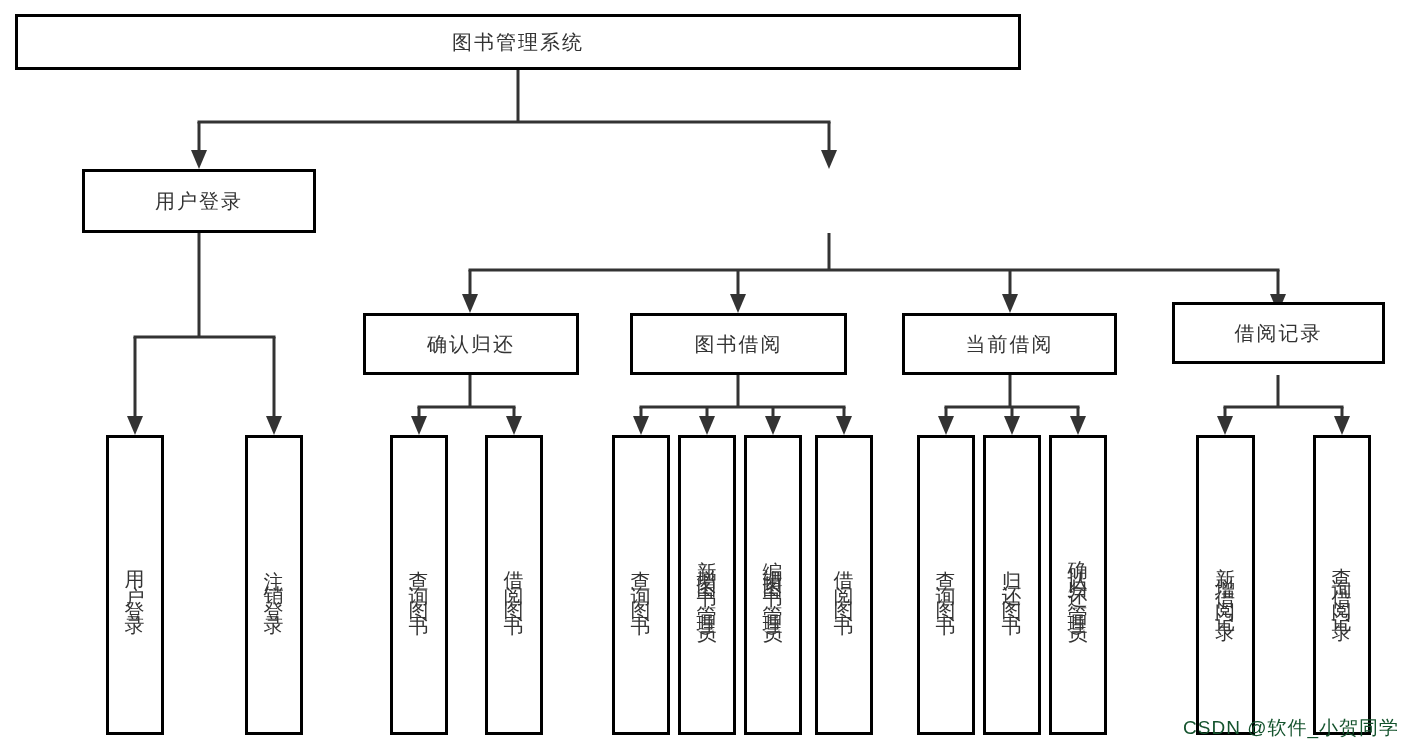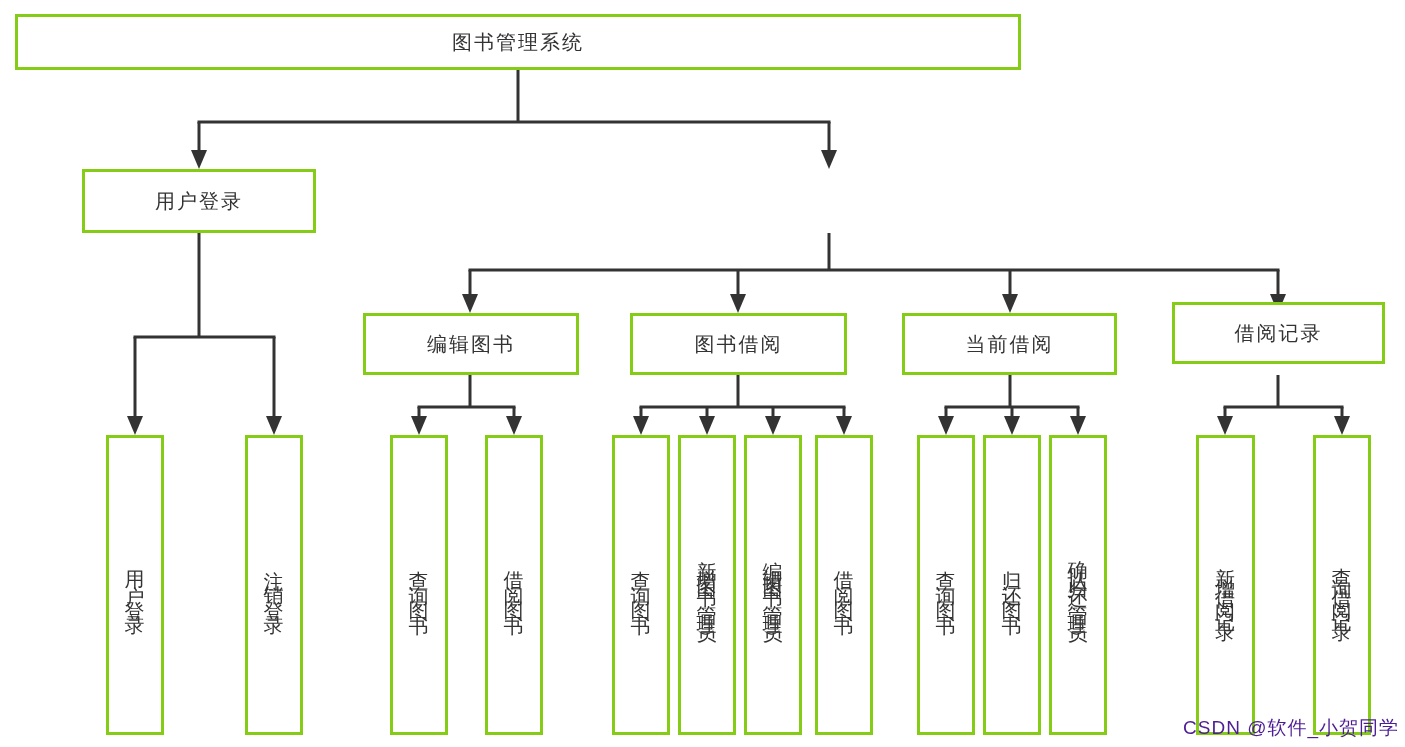--- a/index.html
+++ b/index.html
@@ -18,21 +18,21 @@
   .connectors {
     position: absolute;
     left: 0;
     top: 0;
     width: 1405px;
     height: 747px;
   }
   .box {
     position: absolute;
     box-sizing: border-box;
-    border: 3px solid #84cc16;
+    border: 3px solid #000000;
     background: #ffffff;
     display: flex;
     align-items: center;
     justify-content: center;
     color: #333333;
   }
   .box.h span {
     font-size: 20px;
     letter-spacing: 2px;
     white-space: nowrap;
@@ -45,21 +45,21 @@
     white-space: nowrap;
   }
   .s4 { letter-spacing: 15px; }
   .s6 { letter-spacing: 11px; }
   .s9 { letter-spacing: 9px; }
   .watermark {
     position: absolute;
     right: 6px;
     top: 715px;
     font-size: 19px;
-    color: #4c1d95;
+    color: #14532d;
     letter-spacing: 1px;
     white-space: nowrap;
   }
 </style>
 </head>
 <body>
 
 <div class="stage">
 
   <svg class="connectors" viewBox="0 0 1405 747" xmlns="http://www.w3.org/2000/svg">
@@ -130,21 +130,21 @@
 
   <div class="box h" style="left:15px;top:14px;width:1006px;height:56px">
     <span>图书管理系统</span>
   </div>
 
   <div class="box h" style="left:82px;top:169px;width:234px;height:64px">
     <span>用户登录</span>
   </div>
 
   <div class="box h" style="left:363px;top:313px;width:216px;height:62px">
-    <span>编辑图书</span>
+    <span>确认归还</span>
   </div>
   <div class="box h" style="left:902px;top:313px;width:215px;height:62px">
     <span>当前借阅</span>
   </div>
   <div class="box h" style="left:630px;top:313px;width:217px;height:62px">
     <span>图书借阅</span>
   </div>
   <div class="box h" style="left:1172px;top:302px;width:213px;height:62px">
     <span>借阅记录</span>
   </div>

